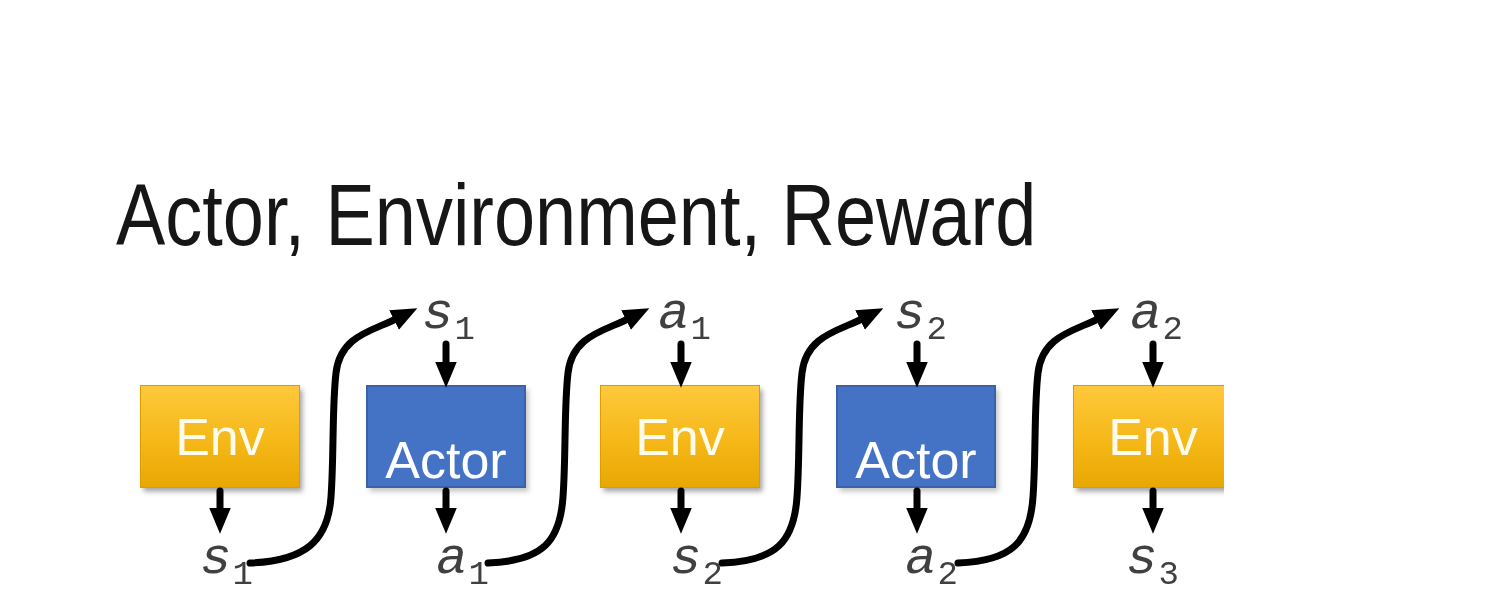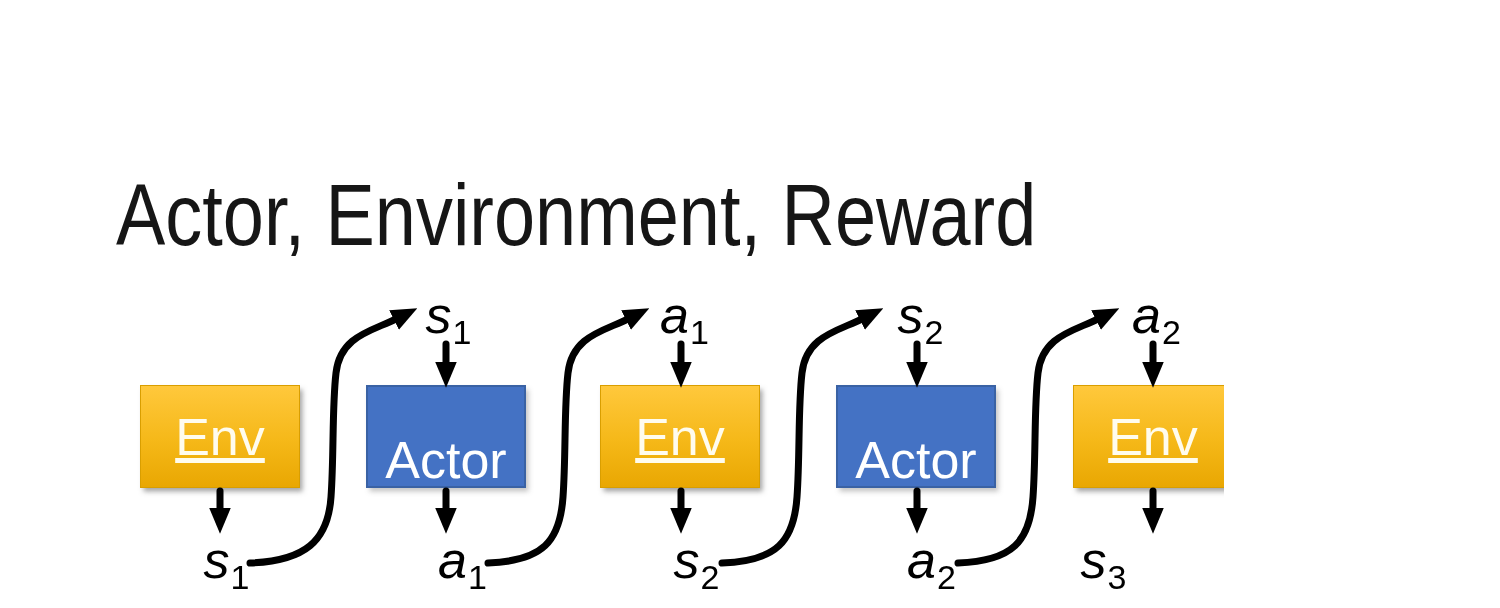--- a/index.html
+++ b/index.html
@@ -22,40 +22,39 @@
   
   .box{
     position:absolute;top:385px;width:160px;height:103px;
     display:flex;align-items:center;justify-content:center;
     font-size:52px;line-height:1;box-sizing:border-box;
   }
   .box.env{
     background:linear-gradient(180deg,var(--env-top) 0%,#f5b818 55%,var(--env-bottom) 100%);
     border:1px solid var(--env-border);color:var(--env-text);
     box-shadow:2.5px 3.5px 5px rgba(90,90,90,.55);
-    text-decoration:underline;
   }
   .box.actor{
     background:var(--actor-fill);
     border:2.5px solid var(--actor-border);color:var(--actor-text);
     box-shadow:2.5px 3.5px 5px rgba(90,90,90,.35);
     align-items:flex-end;
   }
   #box-0{left:140px;} #box-1{left:366px;} #box-2{left:600px;} #box-3{left:836px;} #box-4{left:1073px;}
   
   .mlbl{
     position:absolute;transform:translateX(-50%);
-    font-family:Liberation Sans, sans-serif;color:#000000;line-height:1;white-space:nowrap;
+    font-family:Liberation Mono, monospace;color:#404040;line-height:1;white-space:nowrap;
   }
   .mlbl .base{font-style:italic;font-size:52px;}
   .mlbl .sub{font-style:normal;font-size:34px;position:relative;top:11px;left:1px;}
   .toplbl{top:289px;}
   .botlbl{top:534px;}
   #tlbl-0{left:448px;} #tlbl-1{left:684px;} #tlbl-2{left:920px;} #tlbl-3{left:1156px;}
-  #blbl-0{left:226px;} #blbl-1{left:462px;} #blbl-2{left:696px;} #blbl-3{left:931px;} #blbl-4{left:1103px;}
+  #blbl-0{left:226px;} #blbl-1{left:462px;} #blbl-2{left:696px;} #blbl-3{left:931px;} #blbl-4{left:1152px;}
   
   #arrows{position:absolute;left:0;top:0;pointer-events:none;}
   #arrows path.curve,#arrows line{stroke:var(--arrow);stroke-width:7;fill:none;stroke-linecap:round;}
   #arrows marker path{fill:var(--arrow);stroke:none;}
   
   #dots{
     position:absolute;left:1268px;top:424px;
     font-size:46px;font-weight:800;letter-spacing:2px;color:#000;
     font-family:"DejaVu Sans",sans-serif;line-height:1;
   }

